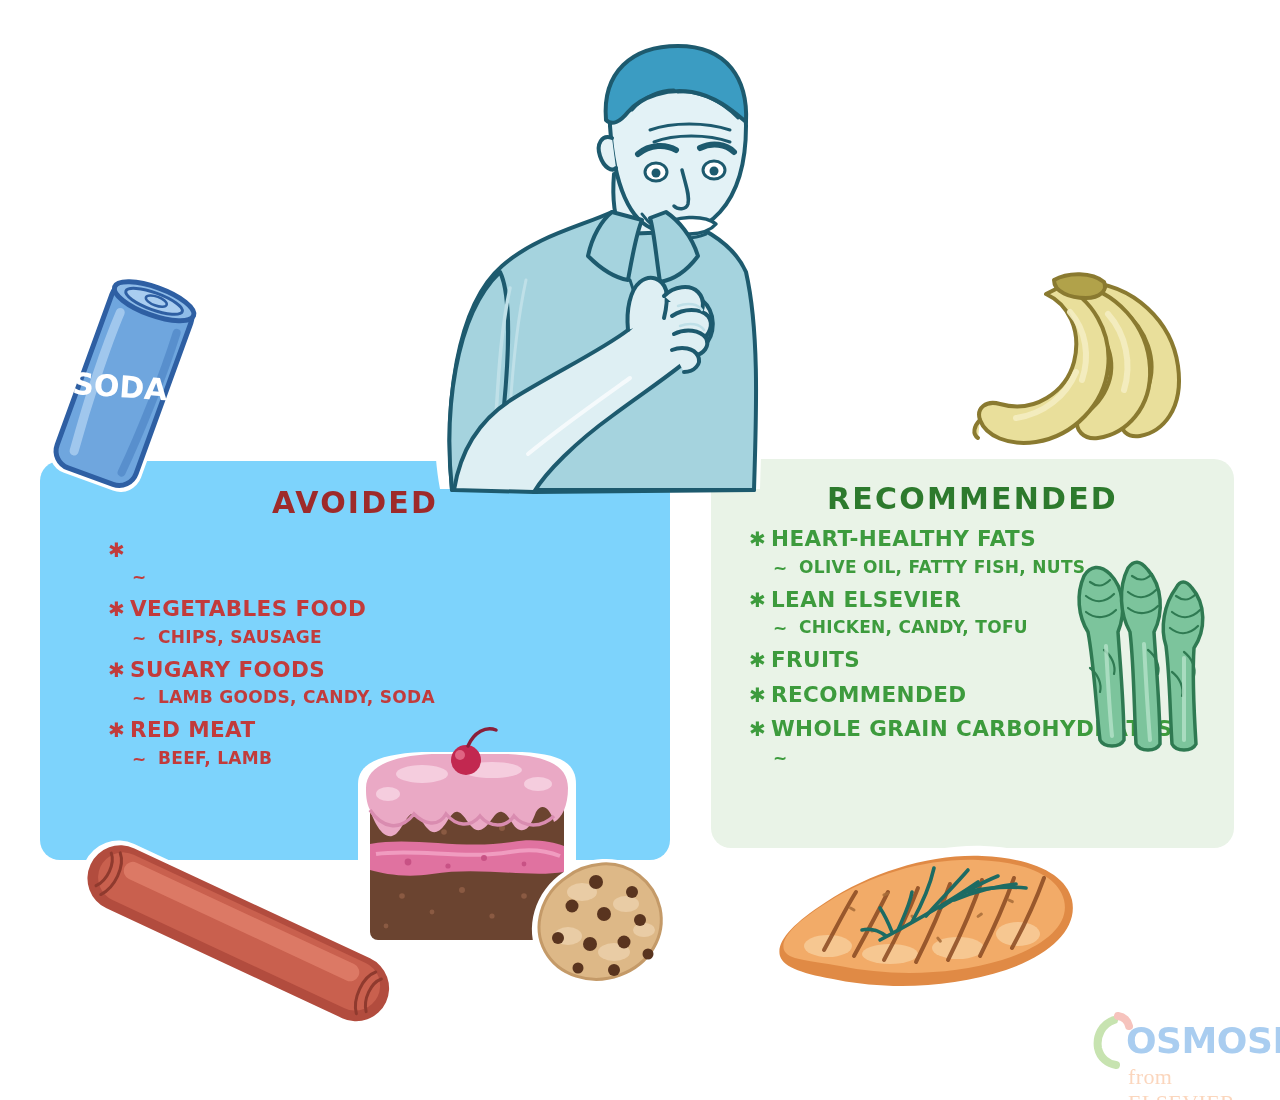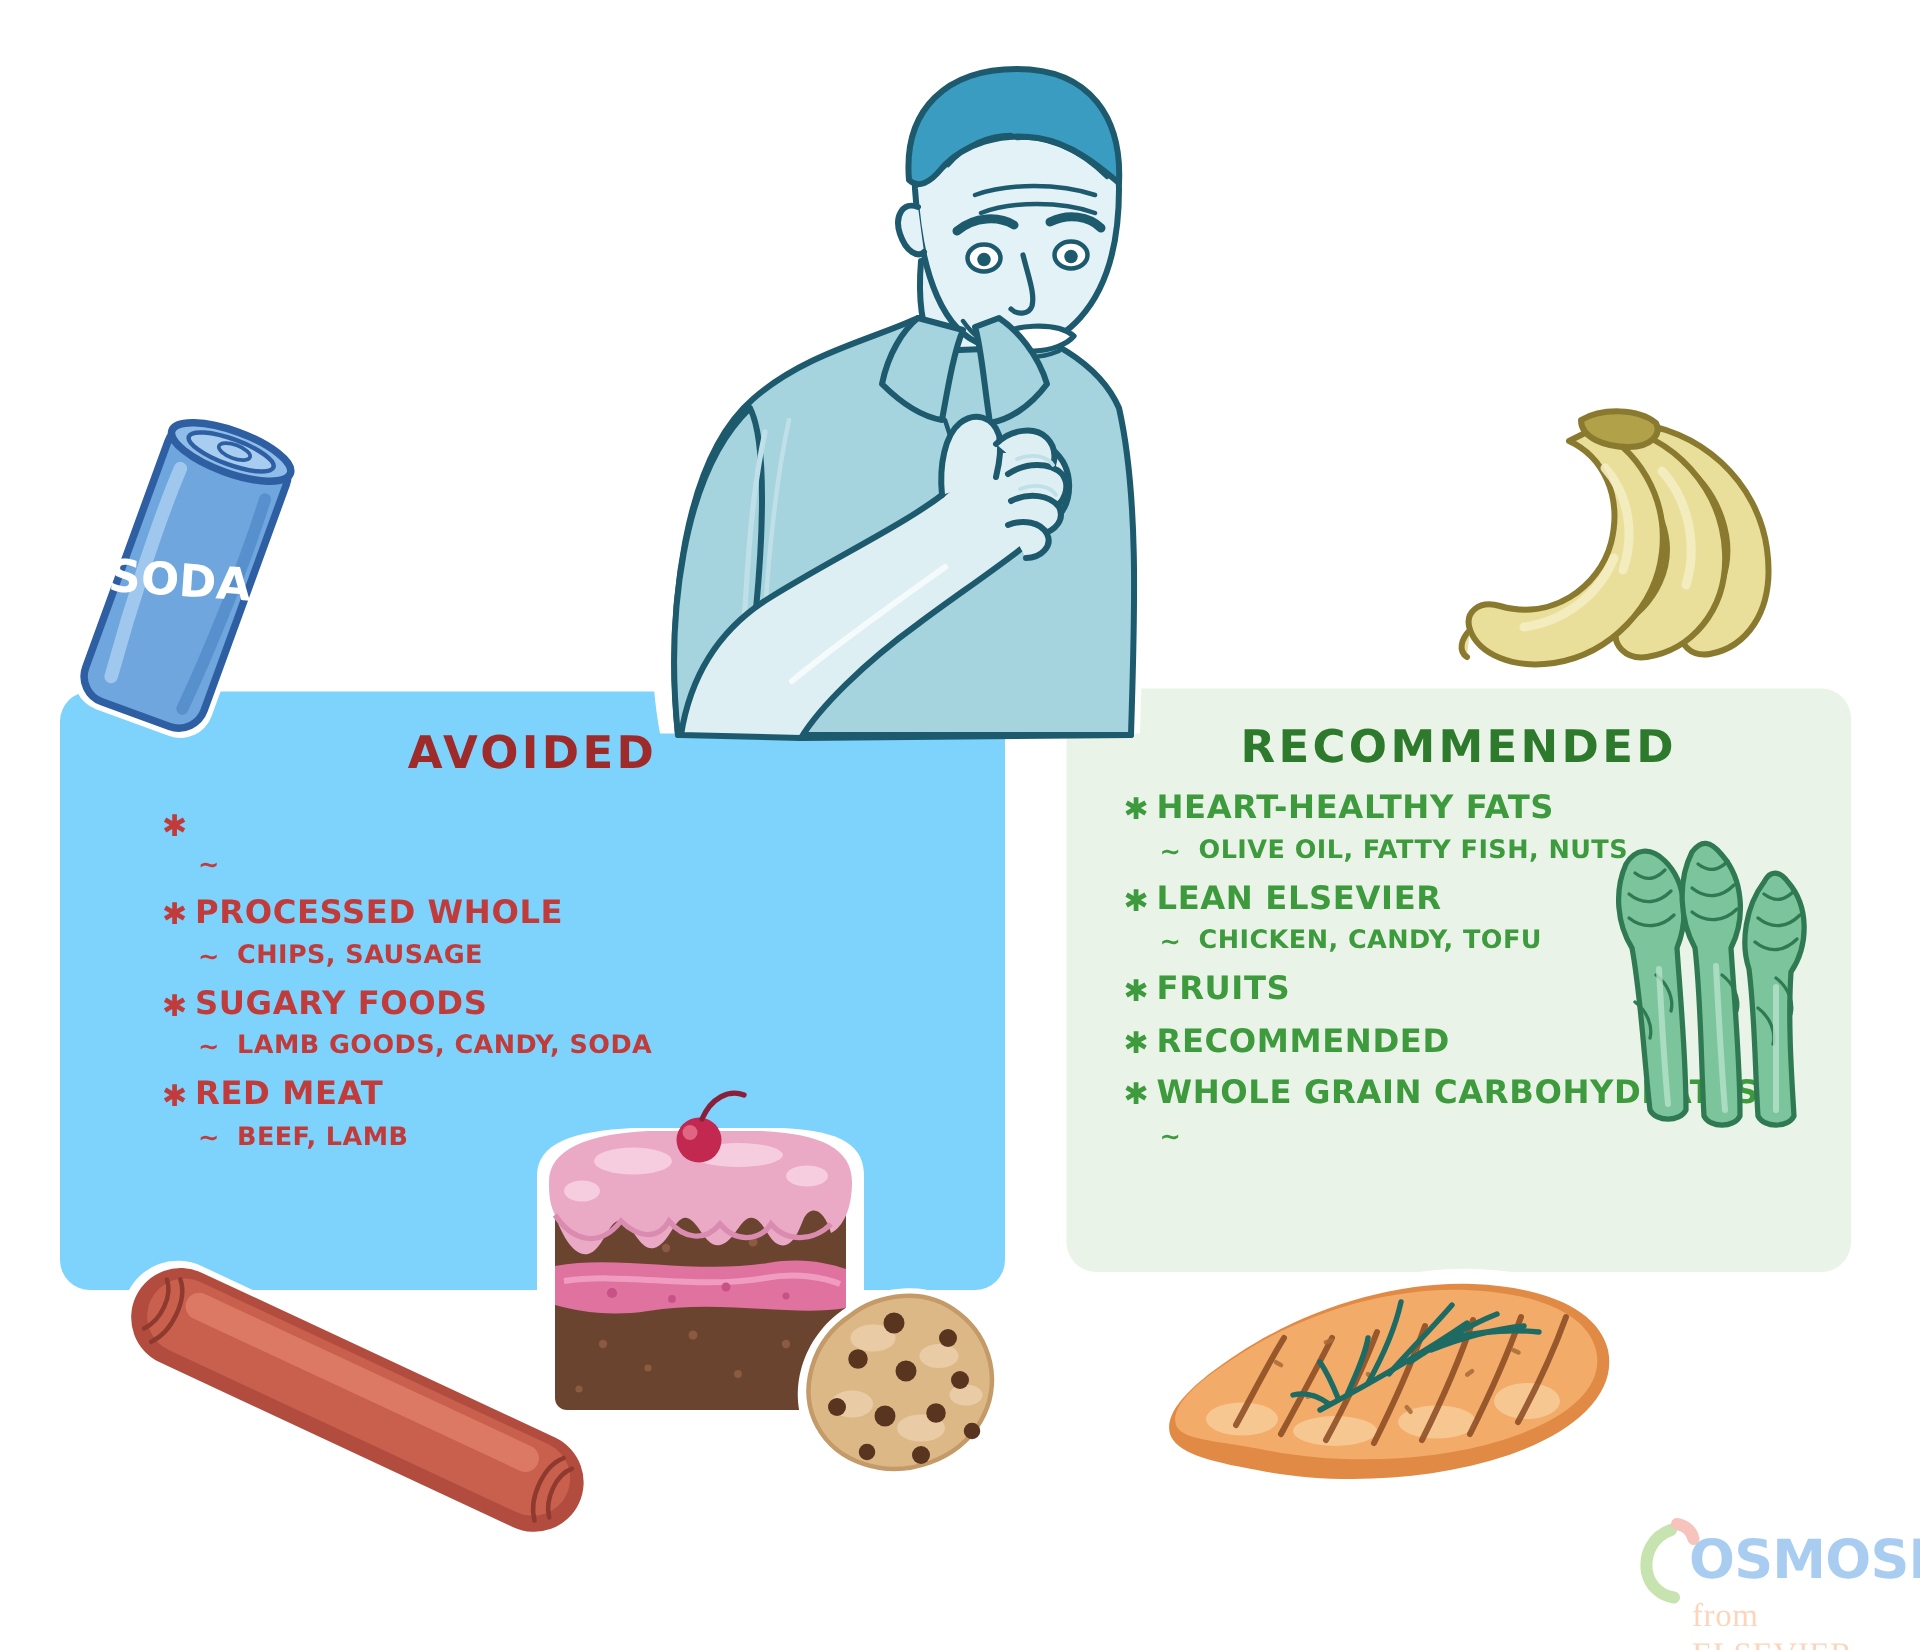--- a/index.html
+++ b/index.html
@@ -79,21 +79,21 @@
 
       <div class="item-main">
         <span class="bullet">✱</span>
       </div>
       <div class="item-sub sub-indent">
         <span class="subbullet">~</span>
       </div>
 
       <div class="item-main">
         <span class="bullet">✱</span>
-        <span>PROCESSED WHOLE</span>
+        <span>VEGETABLES FOOD</span>
       </div>
       <div class="item-sub sub-indent">
         <span class="subbullet">~</span>
         <span>CHIPS, SAUSAGE</span>
       </div>
 
       <div class="item-main">
         <span class="bullet">✱</span>
         <span>SUGARY FOODS</span>
       </div>

